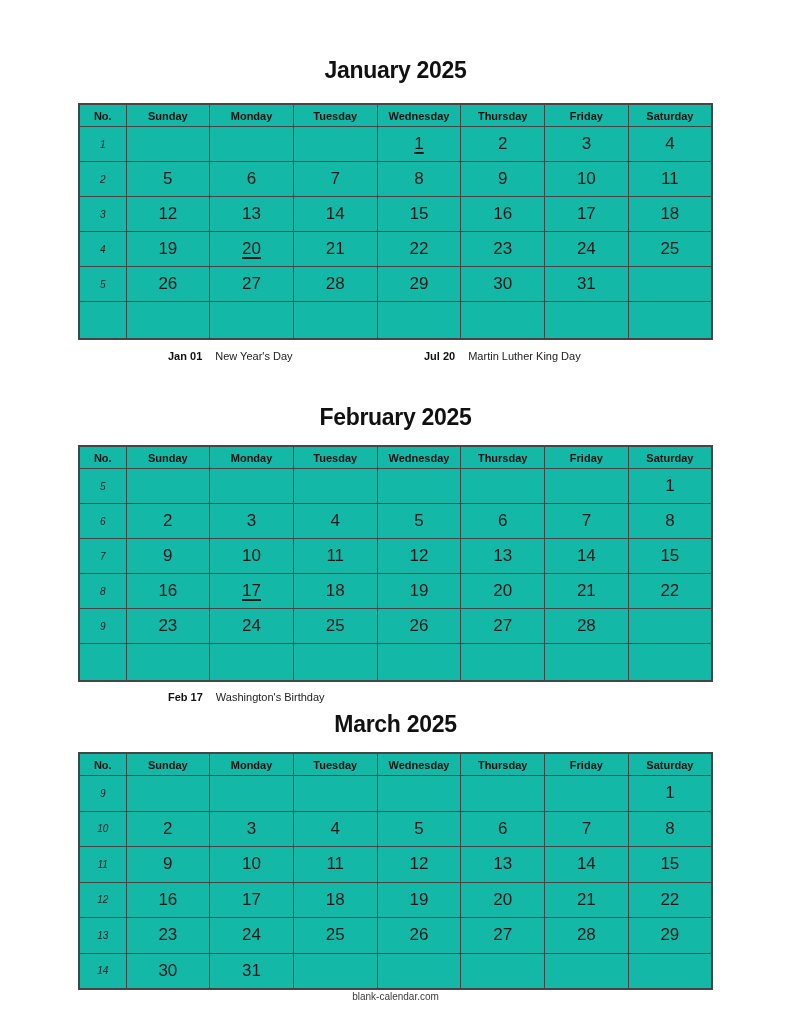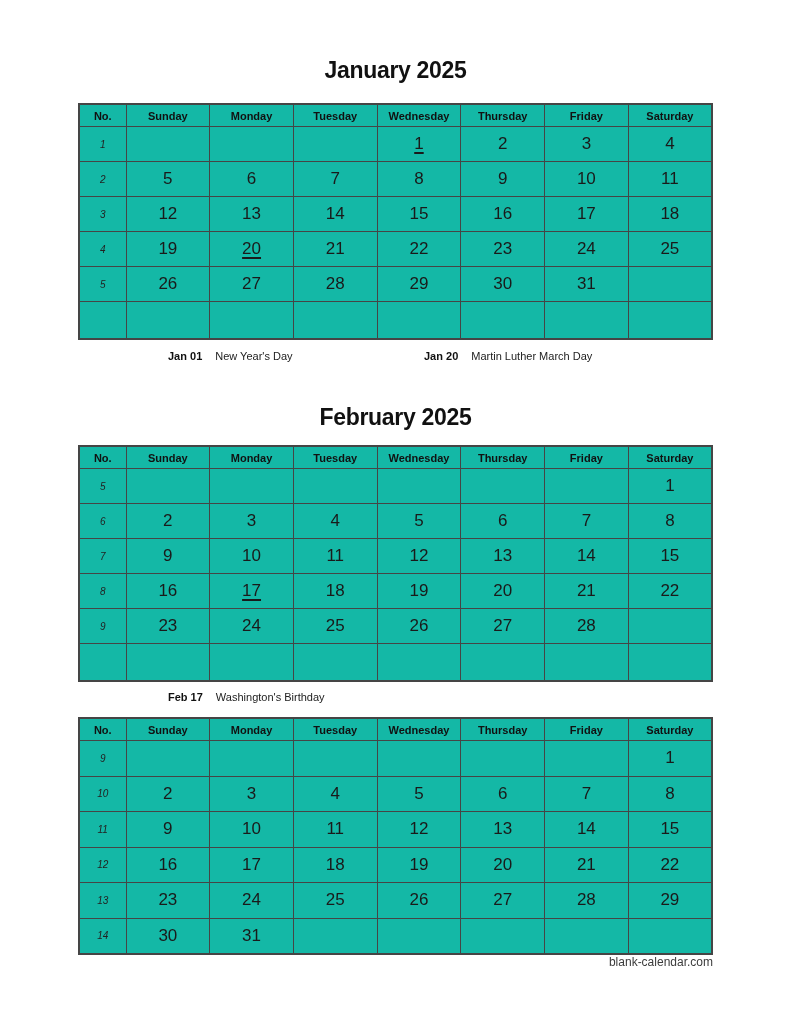--- a/index.html
+++ b/index.html
@@ -95,22 +95,22 @@
   }
   .holiday-item:nth-child(1) { left: 168px; }
   .holiday-item:nth-child(2) { left: 424px; }
   .holiday-date { font-weight: 700; color: #111111; }
   .holiday-name { font-weight: 400; color: #222222; }
 
   .site-footer {
     width: 635px;
     margin-left: 78px;
     margin-top: 2px;
-    text-align: right;
-    font-size: 12px;
+    text-align: center;
+    font-size: 10px;
     line-height: 10px;
     color: #3c3c3c;
   }
 </style>
 </head>
 <body>
 
 <div class="page">
 
   <section class="m0">
@@ -200,22 +200,22 @@
             <td></td>
           </tr>
         </tbody>
     </table>
     <div class="holiday-legend">
         <span class="holiday-item">
           <span class="holiday-date">Jan 01</span>
           <span class="holiday-name">New Year's Day</span>
         </span>
         <span class="holiday-item">
-          <span class="holiday-date">Jan 20</span>
-          <span class="holiday-name">Martin Luther March Day</span>
+          <span class="holiday-date">Jul 20</span>
+          <span class="holiday-name">Martin Luther King Day</span>
         </span>
       </div>
   </section>
 
   <section class="m1">
     <h2 class="month-title">February 2025</h2>
     <table class="cal">
       <colgroup>
           <col class="no-col">
           <col>
@@ -303,20 +303,21 @@
     </table>
     <div class="holiday-legend">
         <span class="holiday-item">
           <span class="holiday-date">Feb 17</span>
           <span class="holiday-name">Washington's Birthday</span>
         </span>
       </div>
   </section>
 
   <section class="m2">
+    <h2 class="month-title">March 2025</h2>
     <table class="cal">
       <colgroup>
           <col class="no-col">
           <col>
           <col>
           <col>
           <col>
           <col>
           <col>
           <col>

